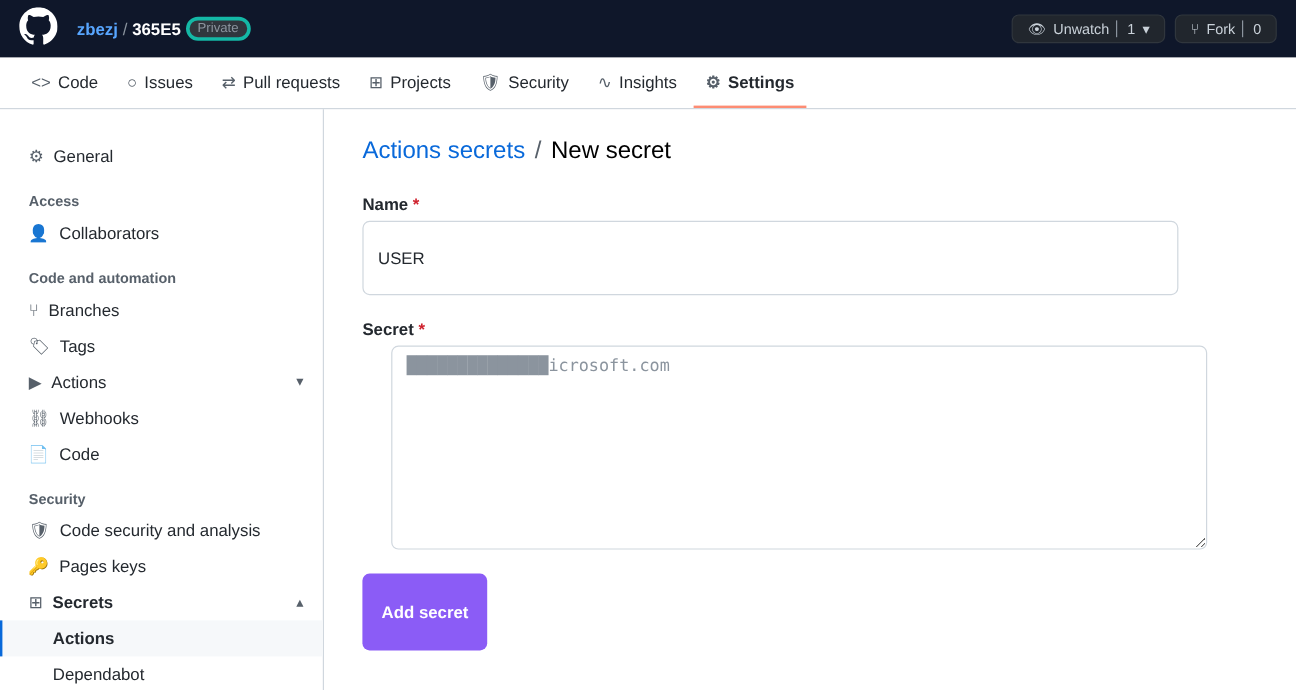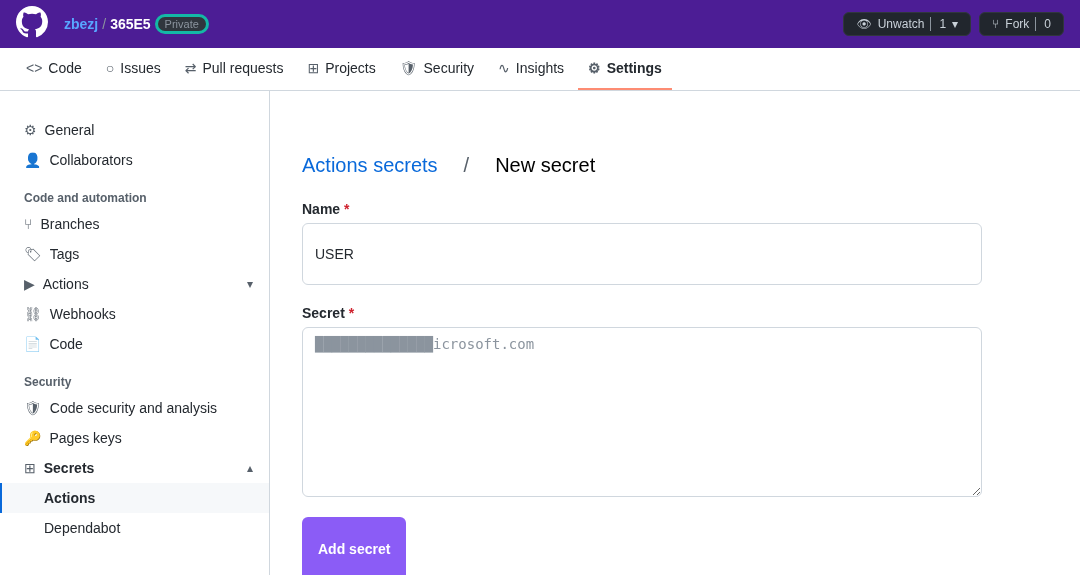--- a/index.html
+++ b/index.html
@@ -1,20 +1,20 @@
 <!DOCTYPE html>
 <html><head>
   <meta charset="utf-8">
   <style>
     * { box-sizing: border-box; margin: 0; padding: 0; }
     body { font-family: -apple-system, BlinkMacSystemFont, "Segoe UI", Helvetica, Arial, sans-serif; font-size: 14px; color: #24292f; background: #fff; }
 
     
     .top-nav {
-      display: flex; align-items: center; background: #4c1d95; padding: 0 16px; height: 48px; gap: 16px;
+      display: flex; align-items: center; background: #0f172a; padding: 0 16px; height: 48px; gap: 16px;
     }
     .top-nav-logo { color: white; font-size: 18px; }
     .repo-title { color: white; font-size: 14px; display: flex; align-items: center; gap: 4px; }
     .repo-title a { color: #58a6ff; text-decoration: none; font-weight: 600; }
     .repo-title span { color: #8b949e; }
     .private-badge { background: #30363d; border: 3px solid #14b8a6; color: #8b949e; font-size: 11px; padding: 1px 7px; border-radius: 20px; }
     .top-nav-right { margin-left: auto; display: flex; gap: 8px; }
     .nav-btn { background: #21262d; border: 1px solid #30363d; color: #c9d1d9; border-radius: 6px; padding: 4px 12px; font-size: 12px; cursor: pointer; display: flex; align-items: center; gap: 6px; }
 
     
@@ -32,21 +32,21 @@
     .sidebar-item.active { background: #f6f8fa; border-left: 2px solid #0969da; padding-left: 22px; font-weight: 600; }
     .sidebar-item .icon { color: #57606a; font-size: 14px; }
     .sidebar-section-header { padding: 16px 24px 4px; font-size: 12px; font-weight: 600; color: #57606a; text-transform: none; }
     .sidebar-item.sub { padding-left: 44px; }
     .sidebar-item.sub.active { padding-left: 42px; border-left: 2px solid #0969da; }
     .sidebar-item-row { display: flex; align-items: center; justify-content: space-between; width: 100%; }
     .sidebar-chevron { color: #57606a; font-size: 12px; }
 
     
     .main-content { flex: 1; padding: 24px 32px; }
-    .breadcrumb { font-size: 20px; margin-bottom: 24px; display: flex; align-items: center; gap: 26px; margin-top: 39px; }
+    .breadcrumb { font-size: 20px; margin-bottom: 24px; display: flex; align-items: center; gap: 8px; }
     .breadcrumb a { color: #0969da; text-decoration: none; }
     .breadcrumb span { color: #57606a; }
     .breadcrumb .page-name { color: #000000; font-weight: normal; }
 
     .form-group { margin-bottom: 20px; }
     .form-label { display: block; font-weight: 600; margin-bottom: 6px; font-size: 14px; }
     .form-label .required { color: #cf222e; }
     .form-input { width: 100%; max-width: 680px; padding: 22px 12px; border: 1px solid #d0d7de; border-radius: 6px; font-size: 14px; color: #24292f; outline: none; }
     .form-textarea { width: 100%; max-width: 680px; padding: 8px 12px; border: 1px solid #d0d7de; border-radius: 6px; font-size: 14px; color: #24292f; outline: none; resize: vertical; min-height: 170px; }
 
@@ -114,20 +114,21 @@
 </div>
 
 <div class="page-body">
 
   <div class="sidebar">
     <div class="sidebar-item">
       <span class="icon">⚙</span>
       <span>General</span>
     </div>
 
+    <div class="sidebar-section-header">Access</div>
     <div class="sidebar-item">
       <span class="icon">👤</span>
       <span>Collaborators</span>
     </div>
 
     <div class="sidebar-section-header">Code and automation</div>
     <div class="sidebar-item">
       <span class="icon">⑂</span>
       <span>Branches</span>
     </div>
@@ -192,20 +193,20 @@
         <span class="required">*</span>
       </label>
       <input class="form-input" type="text" value="USER" style="">
     </div>
 
     <div class="form-group">
       <label class="form-label">
         <span>Secret</span>
         <span class="required">*</span>
       </label>
-      <div style="position: relative; width: 100%; max-width: 680px;">
+      <div style="position: relative; width: 100%; max-width: 680px; margin-left: 24px;">
           <textarea class="form-textarea" style="color: rgb(139, 148, 158); display: block; width: 100%; max-width: 100%;">██████████████icrosoft.com</textarea>
         </div>
     </div>
 
     <button class="btn-add-secret">Add secret</button>
   </div>
 </div>
 
 </body></html>

